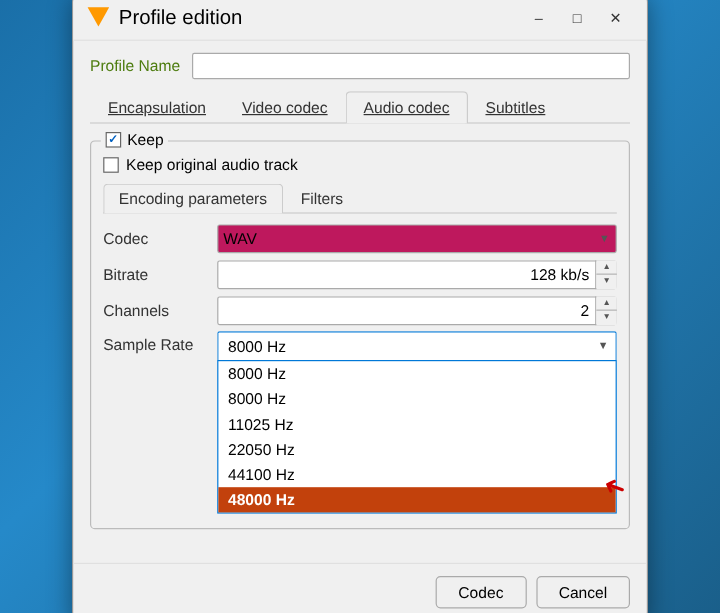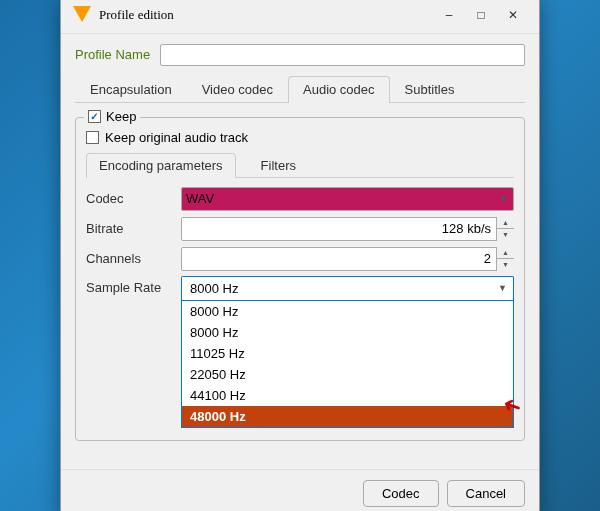--- a/index.html
+++ b/index.html
@@ -41,24 +41,23 @@
     }
     .vlc-cone {
       width: 0;
       height: 0;
       border-left: 9px solid transparent;
       border-right: 9px solid transparent;
       border-top: 16px solid #f90;
       position: relative;
     }
     .title-text {
-      font-size: 13px;
+      font-size: 17px;
       font-weight: 400;
       color: #000;
-      font-family: Liberation Serif, serif;
     }
     .title-buttons {
       display: flex;
       gap: 4px;
     }
     .title-btn {
       width: 28px;
       height: 20px;
       background: transparent;
       border: none;
@@ -101,20 +100,21 @@
     }
     .tab {
       padding: 5px 14px;
       font-size: 13px;
       cursor: pointer;
       border: 1px solid transparent;
       border-bottom: none;
       border-radius: 4px 4px 0 0;
       color: #333;
       background: transparent;
+      text-decoration: underline;
     }
     .tab.active {
       background: #f0f0f0;
       border-color: #ccc;
       border-bottom-color: #f0f0f0;
       margin-bottom: -1px;
       z-index: 1;
       position: relative;
     }
     .panel {
@@ -155,21 +155,21 @@
       font-weight: bold;
     }
     .keep-original-row {
       display: flex;
       align-items: center;
       gap: 6px;
       margin: 6px 0 8px 0;
     }
     .sub-tabs {
       display: flex;
-      gap: 12px;
+      gap: 2px;
       margin-bottom: 8px;
       border-bottom: 1px solid #ccc;
     }
     .sub-tab {
       padding: 4px 12px;
       font-size: 13px;
       cursor: pointer;
       border: 1px solid transparent;
       border-bottom: none;
       border-radius: 4px 4px 0 0;

